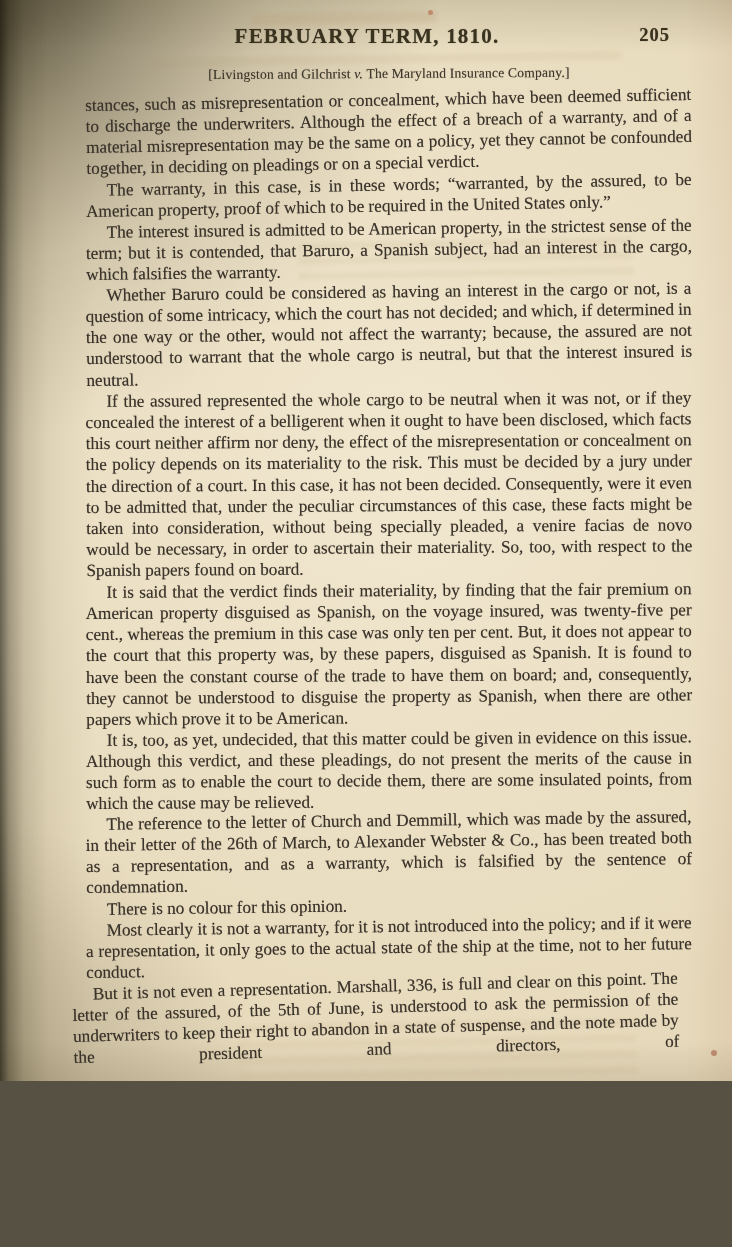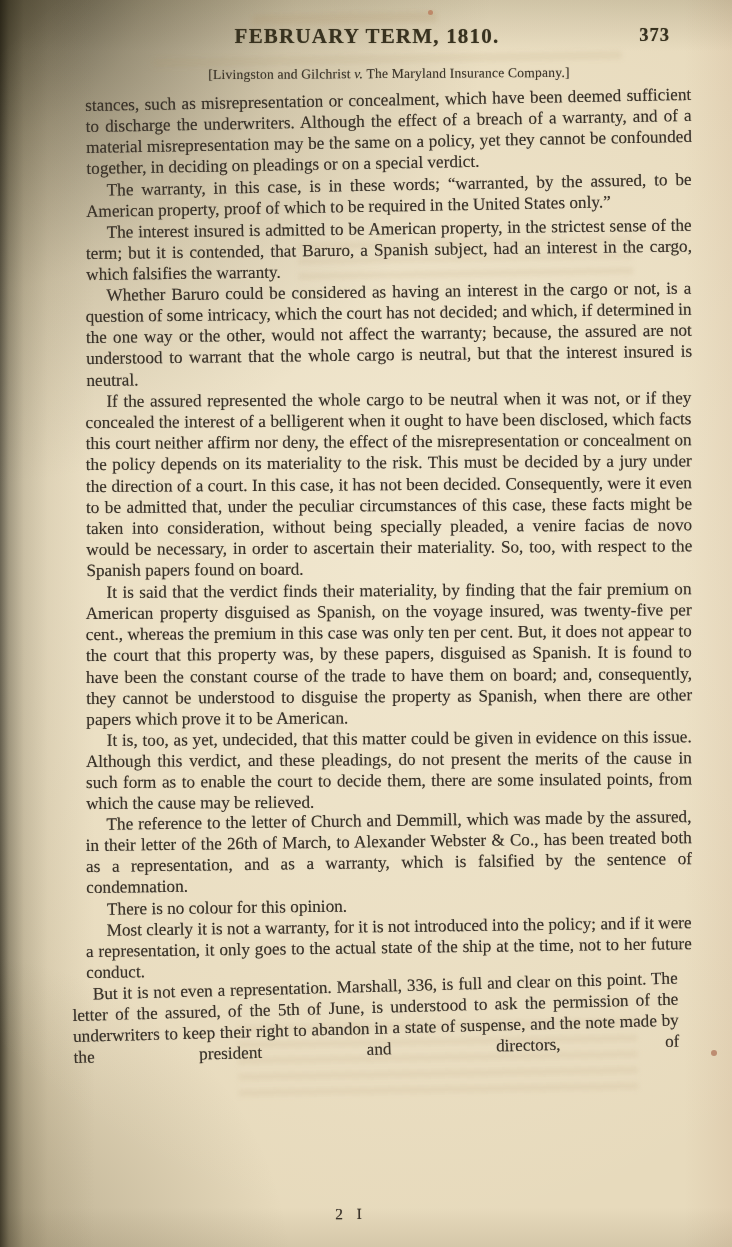--- a/index.html
+++ b/index.html
@@ -4,21 +4,21 @@
 <style>
   * { box-sizing: border-box; }
   html, body { margin: 0; padding: 0; }
   body {
     width: 732px; height: 1247px;
     background: #575144;
     font-family: "Liberation Serif", "DejaVu Serif", serif;
     overflow: hidden;
   }
   .page {
-    position: relative; width: 732px; height: 1247px; overflow: hidden;
+    position: relative; width: 732px; height: 1081px; overflow: hidden;
     background:
       radial-gradient(ellipse 105% 70% at 56% 44%, rgba(249,242,223,0.55), transparent 78%),
       linear-gradient(90deg, rgba(33,29,16,0.78) 0px, rgba(56,50,30,0.50) 9px, rgba(96,86,58,0.30) 24px, rgba(133,119,86,0.16) 48px, transparent 95px),
       radial-gradient(circle at -4% -3%, rgba(34,31,19,0.85) 0%, rgba(62,56,36,0.50) 12%, rgba(98,88,60,0.24) 22%, transparent 35%),
       radial-gradient(circle at -5% 103%, rgba(92,81,53,0.38), transparent 22%),
       linear-gradient(180deg, rgba(104,94,62,0.22), transparent 52px),
       linear-gradient(0deg, rgba(116,101,70,0.16), transparent 40px),
       linear-gradient(270deg, rgba(186,146,114,0.16), transparent 48px),
       #e7dabc;
   }
@@ -85,21 +85,21 @@
 
   <div class="ghost g1"></div>
   <div class="ghost g2"></div>
   <div class="ghost g3"></div>
   <div class="ghost g4"></div>
   <span class="speck s1"></span>
   <span class="speck s2"></span>
 
   <header class="running-head">
     <div class="term-title">FEBRUARY TERM, 1810.</div>
-    <div class="folio">373</div>
+    <div class="folio">205</div>
   </header>
 
   <div class="caption"><span>[Livingston and Gilchrist </span><span class="ital">v.</span><span> The Maryland Insurance Company.]</span></div>
 
   <main class="opinion">
     <p class="para flush t1">stances, such as misrepresentation or concealment, which have been deemed sufficient to discharge the underwriters.  Although the effect of a breach of a warranty, and of a material misrepresentation may be the same on a policy, yet they cannot be confounded together, in deciding on pleadings or on a special verdict.</p>
     <p class="para t1">The warranty, in this case, is in these words; “warranted, by the assured, to be American property, proof of which to be required in the United States only.”</p>
     <p class="para t2">The interest insured is admitted to be American property, in the strictest sense of the term; but it is contended, that Baruro, a Spanish subject, had an interest in the cargo, which falsifies the warranty.</p>
     <p class="para t2">Whether Baruro could be considered as having an interest in the cargo or not, is a question of some intricacy, which the court has not decided; and which, if determined in the one way or the other, would not affect the warranty; because, the assured are not understood to warrant that the whole cargo is neutral, but that the interest insured is neutral.</p>
     <p class="para t3">If the assured represented the whole cargo to be neutral when it was not, or if they concealed the interest of a belligerent when it ought to have been disclosed, which facts this court neither affirm nor deny, the effect of the misrepresentation or concealment on the policy depends on its materiality to the risk.  This must be decided by a jury under the direction of a court.  In this case, it has not been decided.  Consequently, were it even to be admitted that, under the peculiar circumstances of this case, these facts might be taken into consideration, without being specially pleaded, a venire facias de novo would be necessary, in order to ascertain their materiality.  So, too, with respect to the Spanish papers found on board.</p>

